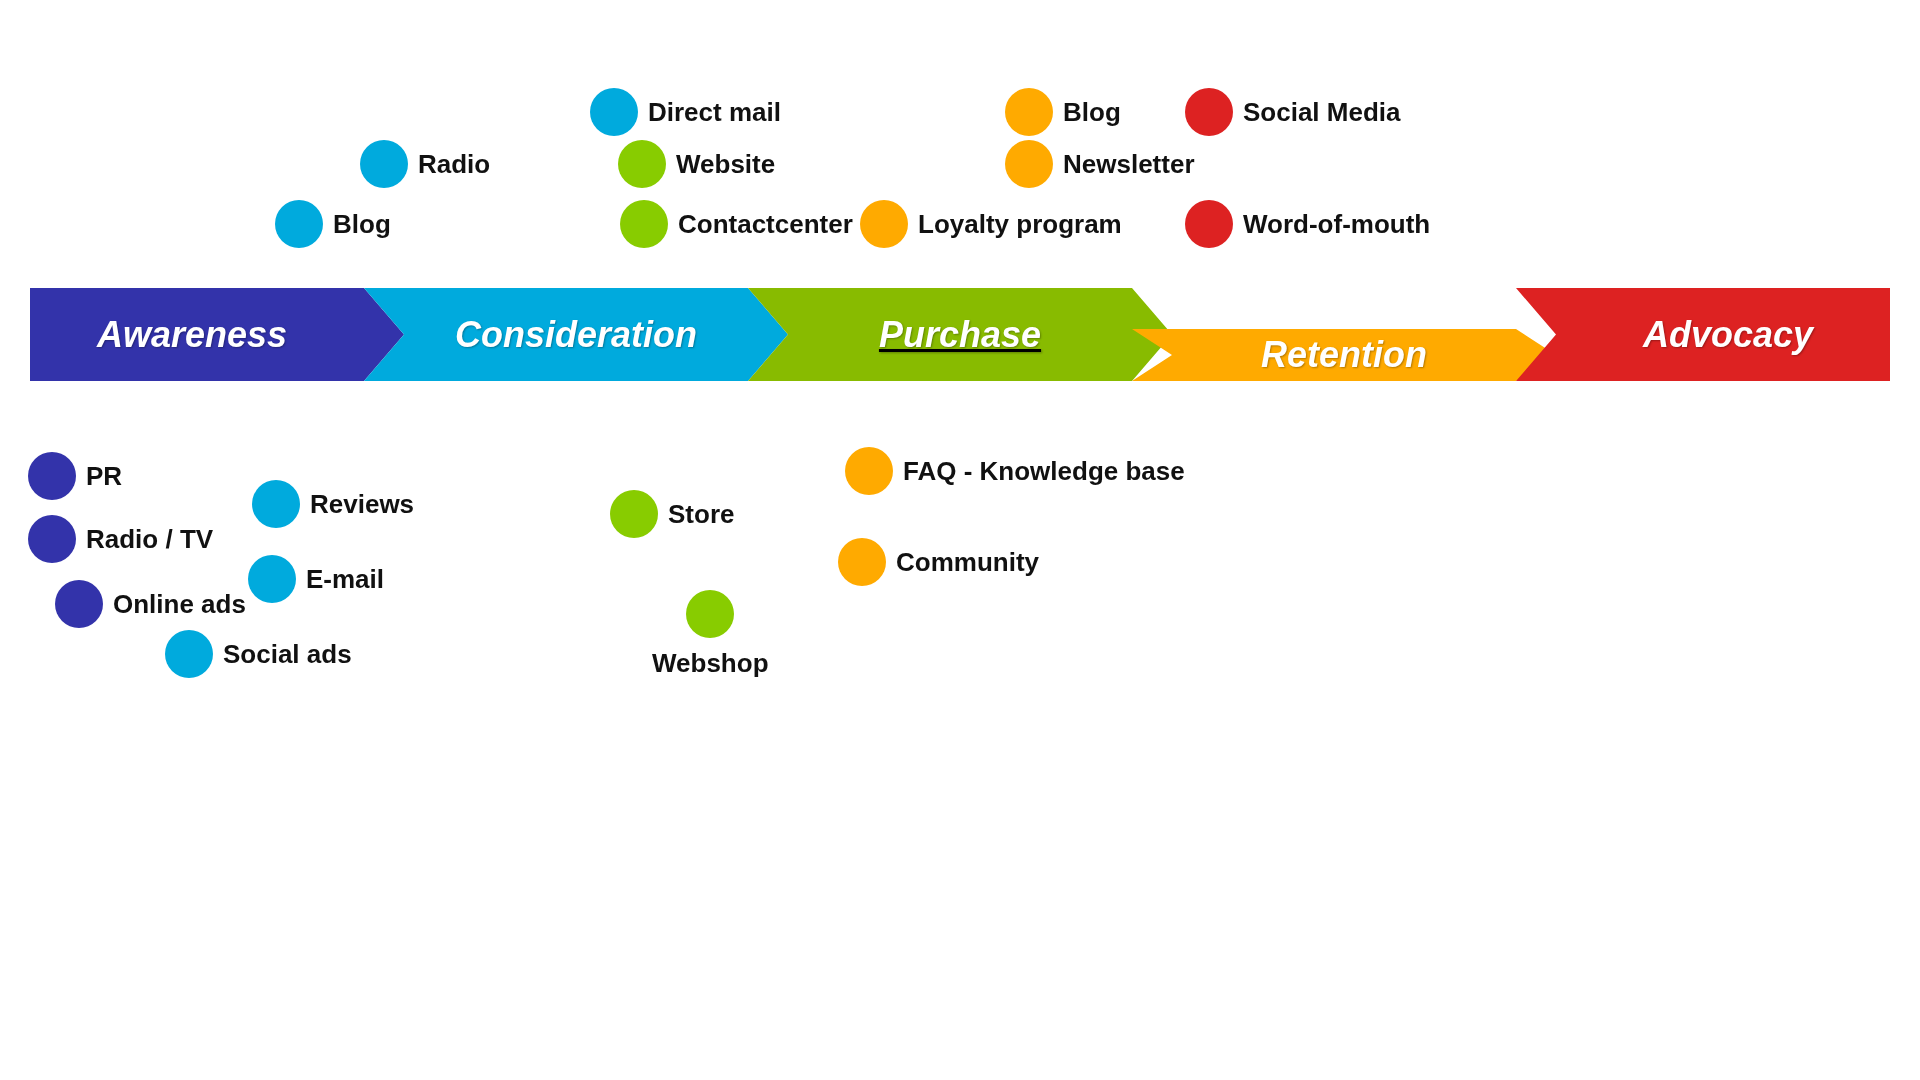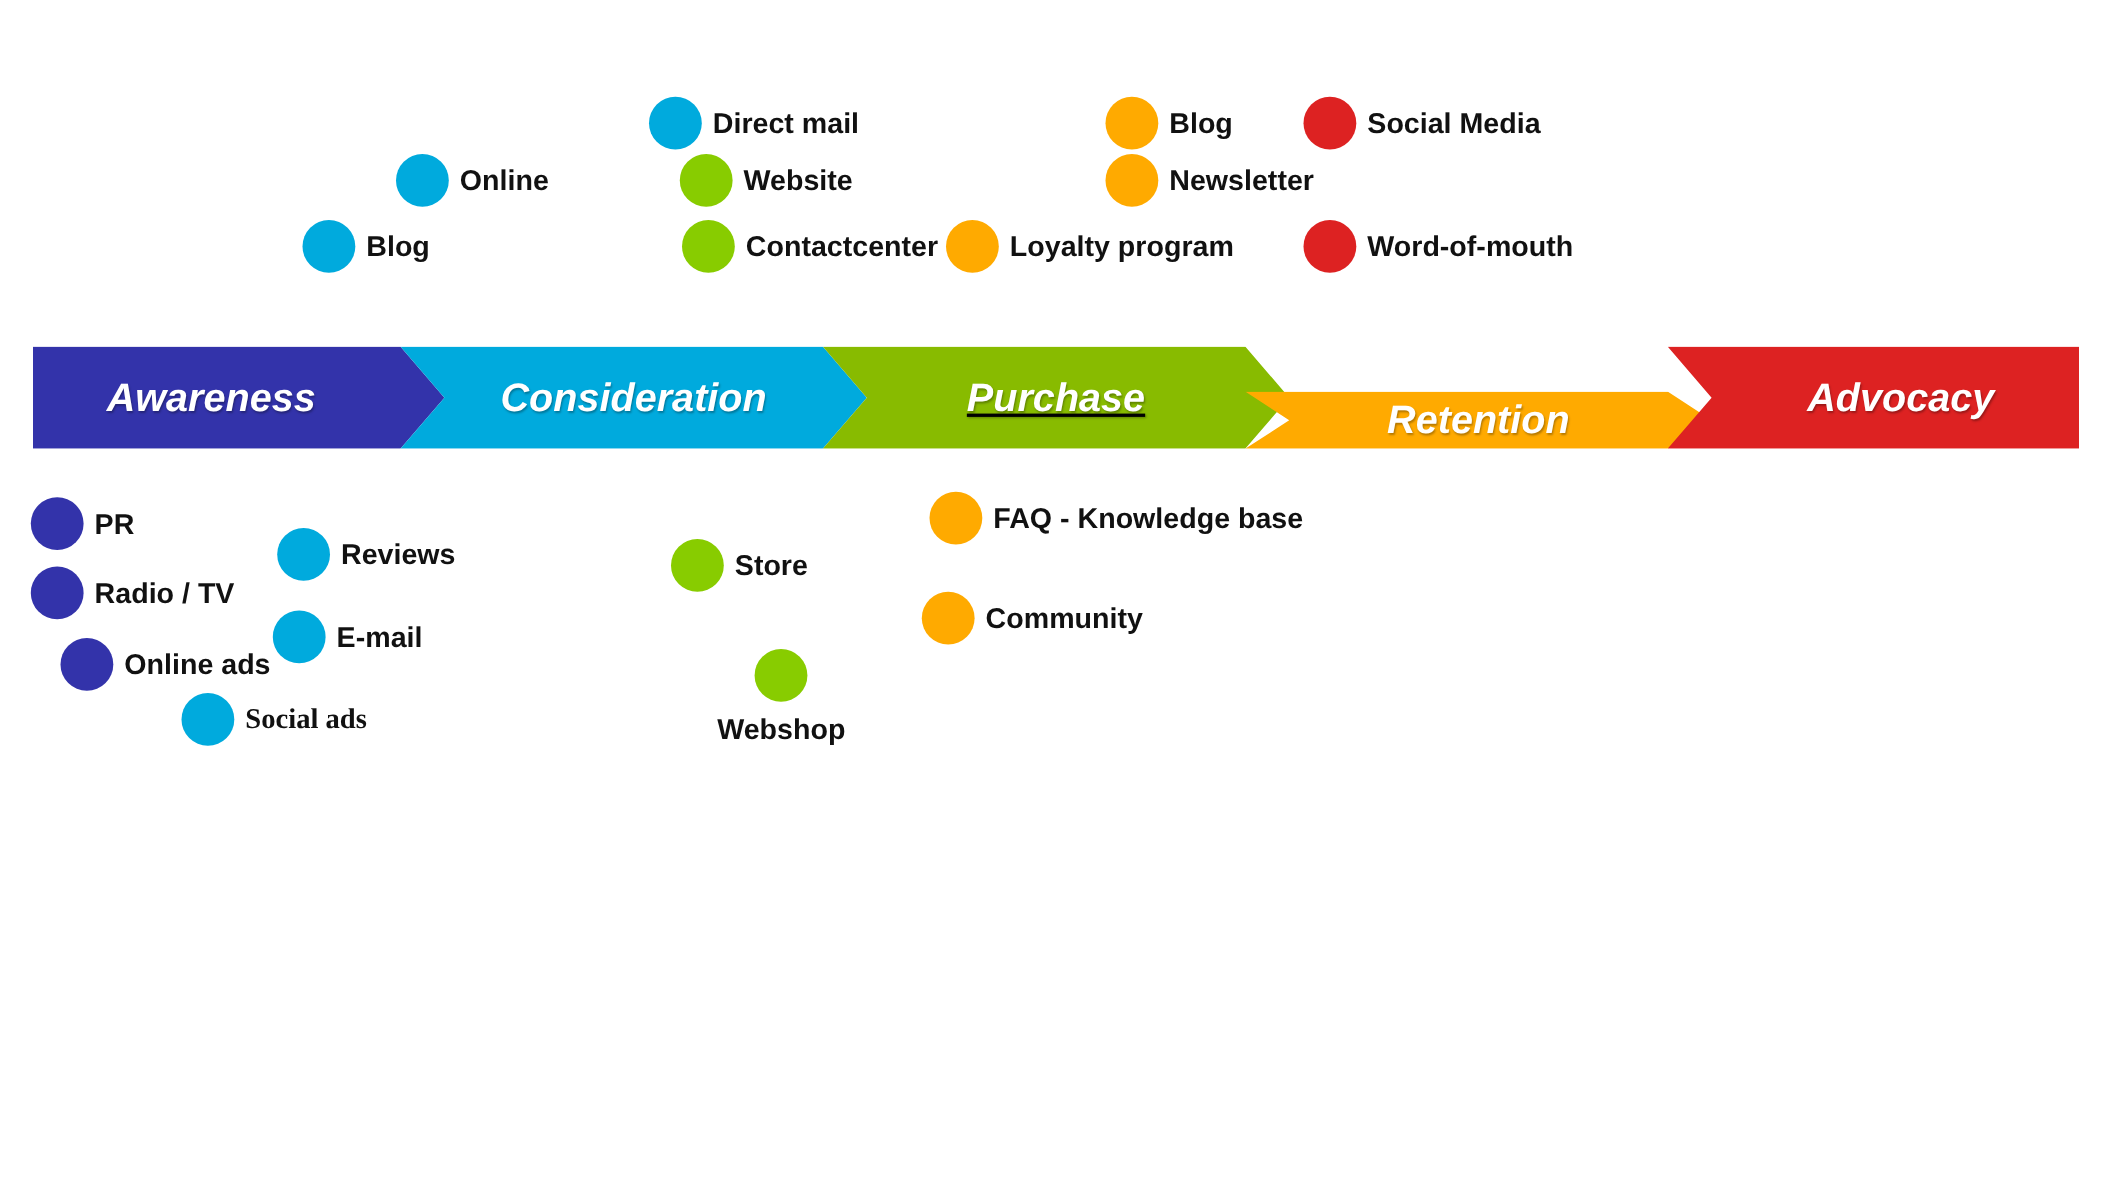--- a/index.html
+++ b/index.html
@@ -8,21 +8,21 @@
       height: 1080px;
       background: #ffffff;
       font-family: Arial, sans-serif;
       overflow: hidden;
       position: relative;
     }
 
     
     .funnel-container {
       position: absolute;
-      top: 315px;
+      top: 288px;
       left: 30px;
       right: 30px;
       display: flex;
       align-items: stretch;
       height: 93px;
       border-radius: 31px;
     }
 
     .funnel-stage {
       display: flex;
@@ -128,21 +128,21 @@
   </div>
 </div>
 
 <div class="dot-item" style="left:590px; top:88px;">
   <div class="dot dot-lg dot-blue"></div>
   <span class="text">Direct mail</span>
 </div>
 
 <div class="dot-item" style="left:360px; top:140px;">
   <div class="dot dot-lg dot-blue"></div>
-  <span class="text">Online</span>
+  <span class="text">Radio</span>
 </div>
 
 <div class="dot-item" style="left:618px; top:140px;">
   <div class="dot dot-lg dot-green"></div>
   <span class="text">Website</span>
 </div>
 
 <div class="dot-item" style="left:275px; top:200px;">
   <div class="dot dot-lg dot-blue"></div>
   <span class="text">Blog</span>
@@ -196,21 +196,21 @@
 <div class="dot-item" style="left:252px; top:480px;">
   <div class="dot dot-lg dot-blue"></div>
   <span class="text">Reviews</span>
 </div>
 
 <div class="dot-item" style="left:248px; top:555px;">
   <div class="dot dot-lg dot-blue"></div>
   <span class="text">E-mail</span>
 </div>
 
-<div class="dot-item" style="left:165px; top:630px;font-family:Liberation Serif, serif;">
+<div class="dot-item" style="left:165px; top:630px;">
   <div class="dot dot-lg dot-blue"></div>
   <span class="text">Social ads</span>
 </div>
 
 <div class="dot-item" style="left:610px; top:490px;">
   <div class="dot dot-lg dot-green"></div>
   <span class="text">Store</span>
 </div>
 
 <div class="dot-item" style="left:652px; top:590px;flex-direction:column;">

